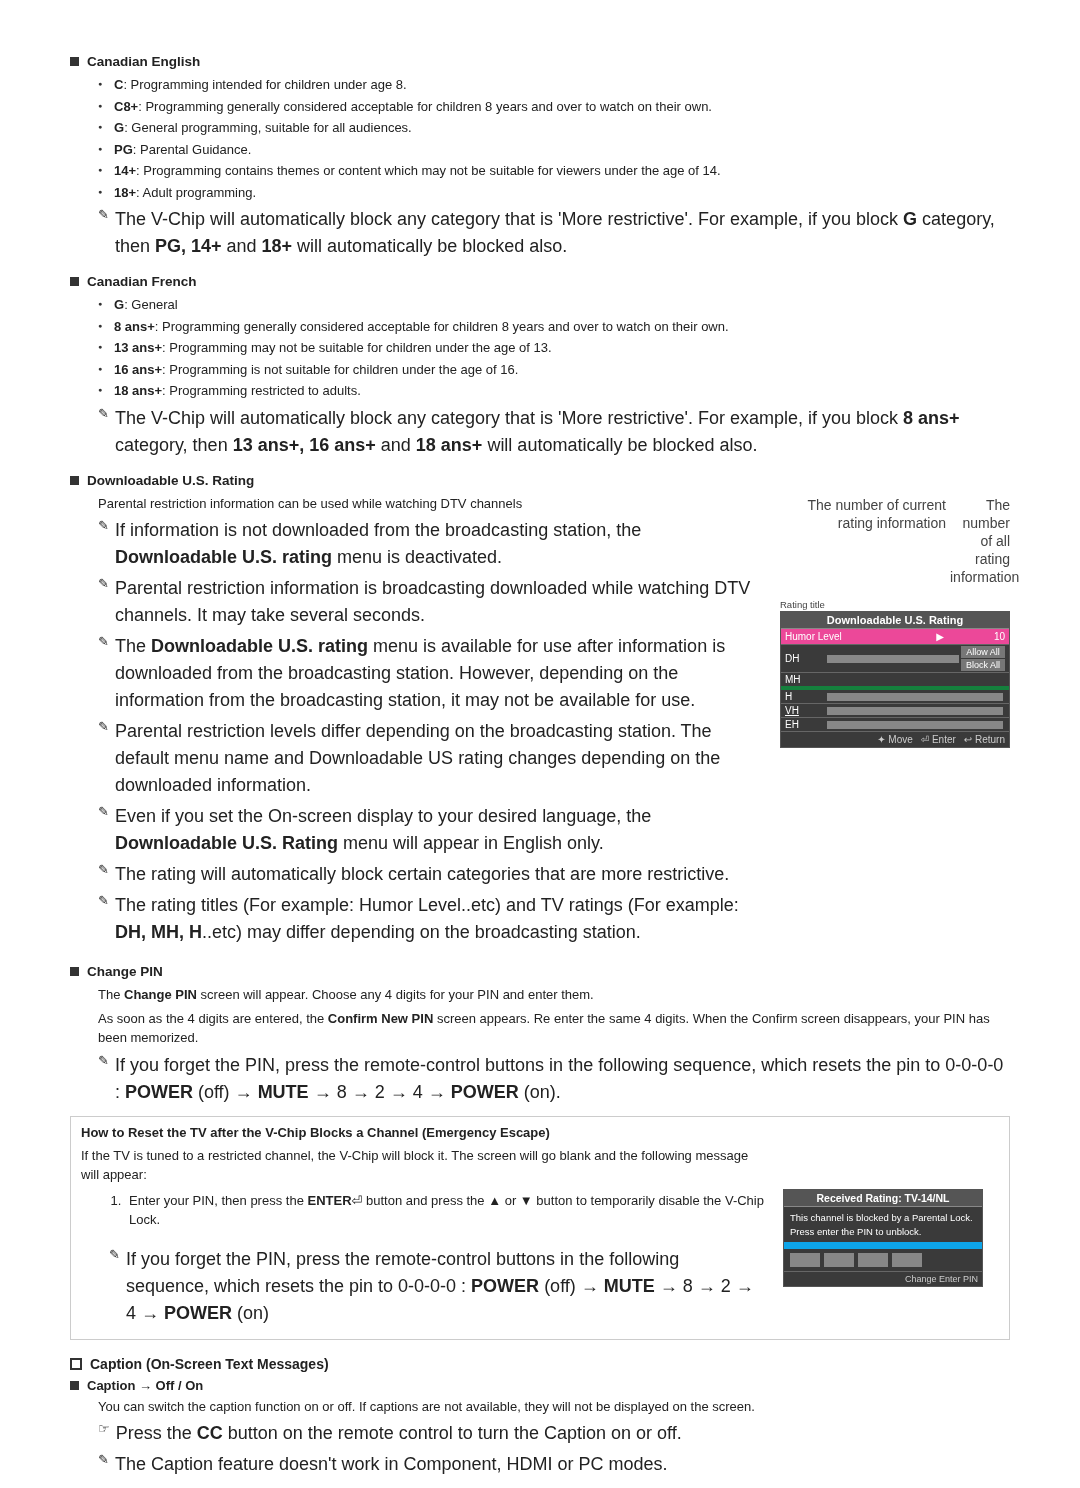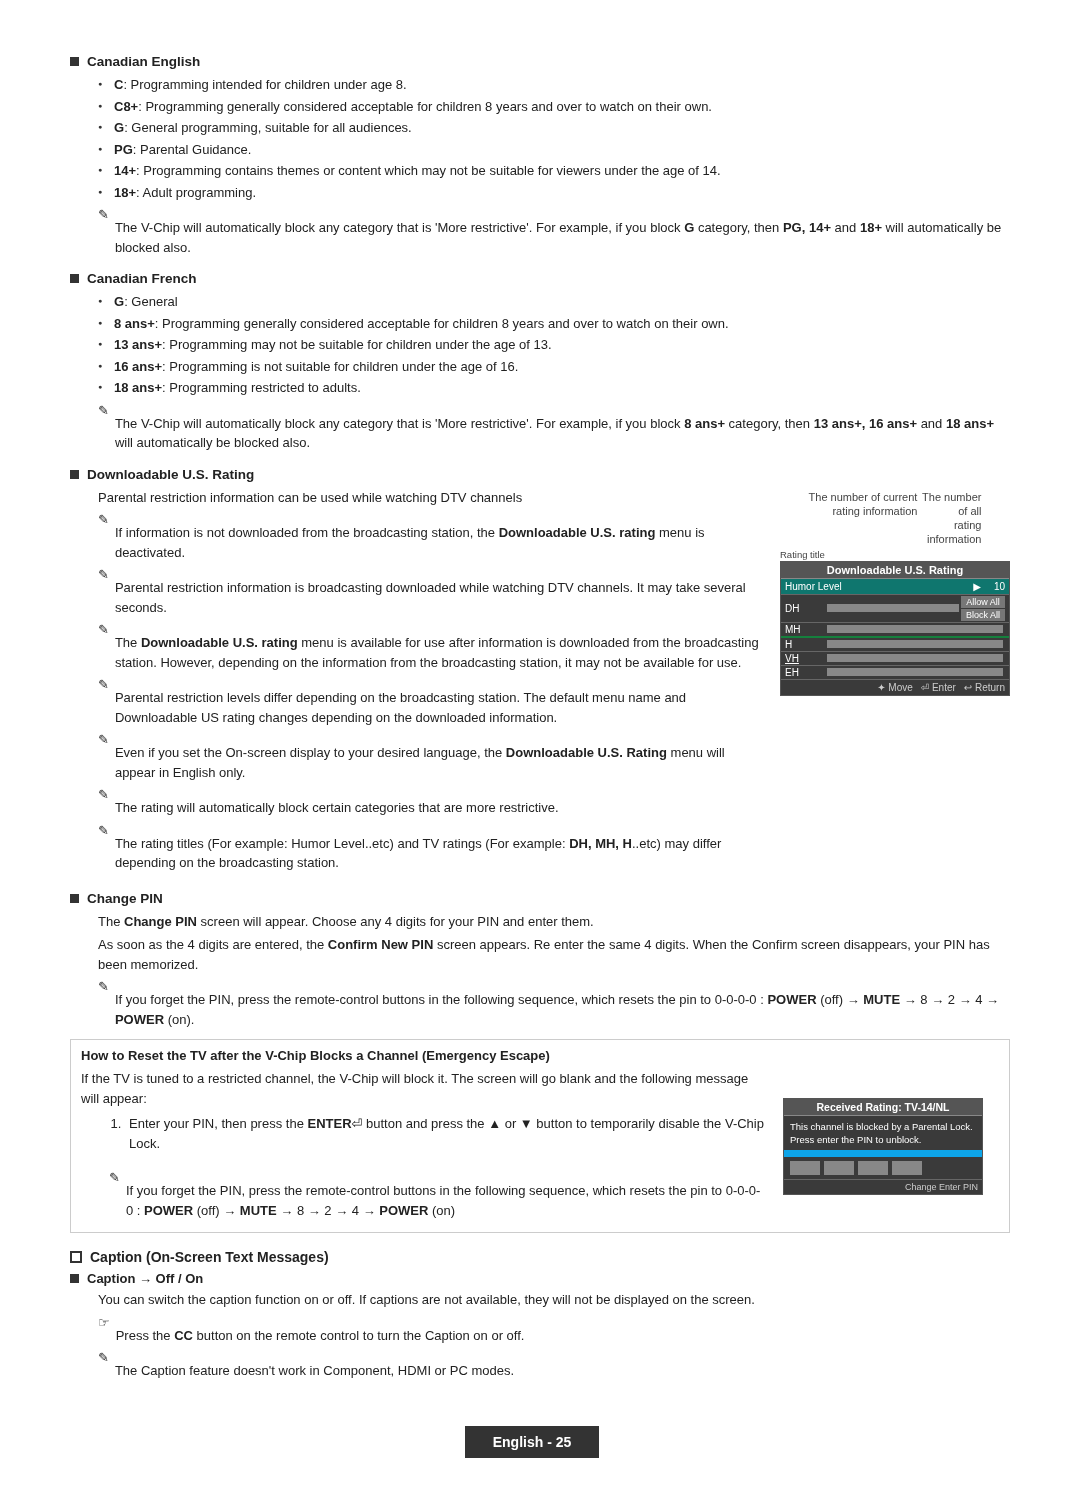--- a/index.html
+++ b/index.html
@@ -60,22 +60,21 @@
       margin-bottom: 4px;
     }
     .note-icon {
       font-size: 13px;
       margin-right: 6px;
       flex-shrink: 0;
       margin-top: 1px;
     }
     .note-text {
       line-height: 1.5;
-      font-size: 13px;
-      margin-top: 12px;
+      font-size: 18px;
     }
     .body-text {
       margin-left: 28px;
       margin-bottom: 4px;
       line-height: 1.5;
       font-size: 13px;
     }
     b { font-weight: bold; }
 
     
@@ -106,21 +105,22 @@
       font-weight: bold;
       font-size: 11px;
       color: #fff;
       border-bottom: 1px solid #888;
     }
     .rating-box-humor-row {
       display: flex;
       align-items: flex-start;
       padding: 2px 4px;
       border-bottom: 1px solid #666;
-      background: #0f766e;
+      background: #ec4899;
+      gap: 37px;
     }
     .humor-label {
       flex: 1;
       font-size: 10px;
       color: #fff;
     }
     .humor-arrow {
       font-size: 10px;
       color: #fff;
       margin-right: 4px;
@@ -345,21 +345,21 @@
         <span class="note-icon">✎</span>
         <span class="note-text">The rating will automatically block certain categories that are more restrictive.</span>
       </div>
       <div class="note-block">
         <span class="note-icon">✎</span>
         <span class="note-text">The rating titles (For example: Humor Level..etc) and TV ratings (For example: <b>DH, MH, H</b>..etc) may differ depending on the broadcasting station.</span>
       </div>
     </div>
     <div class="two-col-right">
 
-      <div style="display:flex; justify-content:center; margin-bottom:2px; font-size:11px; color:#444;">
+      <div style="display:flex; justify-content:flex-end; margin-bottom:13px; font-size:14px; color:#444;">
         <div style="text-align:right; margin-right:4px; line-height:1.3;">The number of current<br>rating information</div>
         <div style="text-align:right; line-height:1.3; width:60px;">The number of all<br>rating information</div>
       </div>
 
       <div style="display:flex; align-items:flex-end; margin-bottom:1px; font-size:9.5px; color:#444;">
         <div style="width:65px;">Rating title</div>
       </div>
       <div class="rating-box">
         <div class="rating-box-title">Downloadable U.S. Rating</div>
 
@@ -371,21 +371,21 @@
 
         <div style="display:flex; align-items:center; border-bottom:1px solid #666; padding:1px 4px;">
           <span style="width:40px; font-size:10px; color:#fff;">DH</span>
           <div style="flex:1; height:8px; background:#888; margin:0 2px;"></div>
           <div style="display:flex; flex-direction:column; gap:1px;">
             <button class="rating-btn">Allow All</button>
             <button class="rating-btn">Block All</button>
           </div>
         </div>
 
-        <div style="display:flex; align-items:center; border-bottom:2px solid #15803d; padding:1px 4px;">
+        <div style="display:flex; align-items:flex-start; border-bottom:4px solid #15803d; padding:1px 4px;flex-direction:column;">
           <span style="width:40px; font-size:10px; color:#fff;">MH</span>
           <div style="flex:1; height:8px; background:#888; margin:0 2px;"></div>
         </div>
 
         <div style="display:flex; align-items:center; border-bottom:1px solid #666; padding:1px 4px;">
           <span style="width:40px; font-size:10px; color:#fff;">H</span>
           <div style="flex:1; height:8px; background:#888; margin:0 2px;"></div>
         </div>
 
         <div style="display:flex; align-items:center; border-bottom:1px solid #666; padding:1px 4px;text-decoration:underline;">

